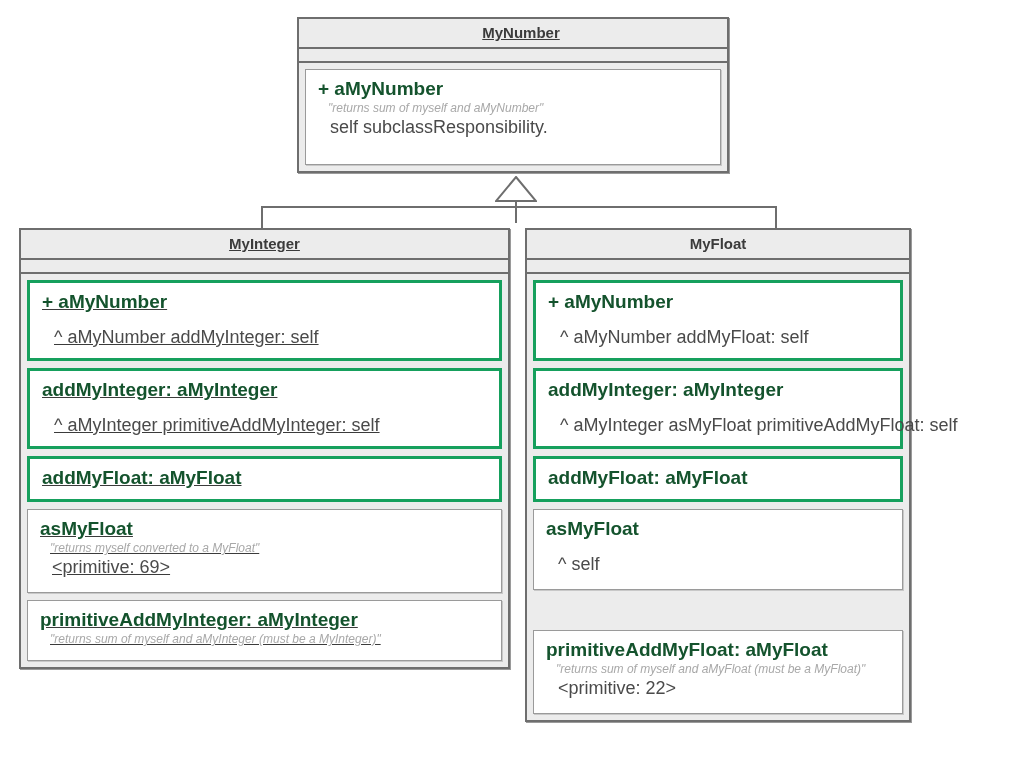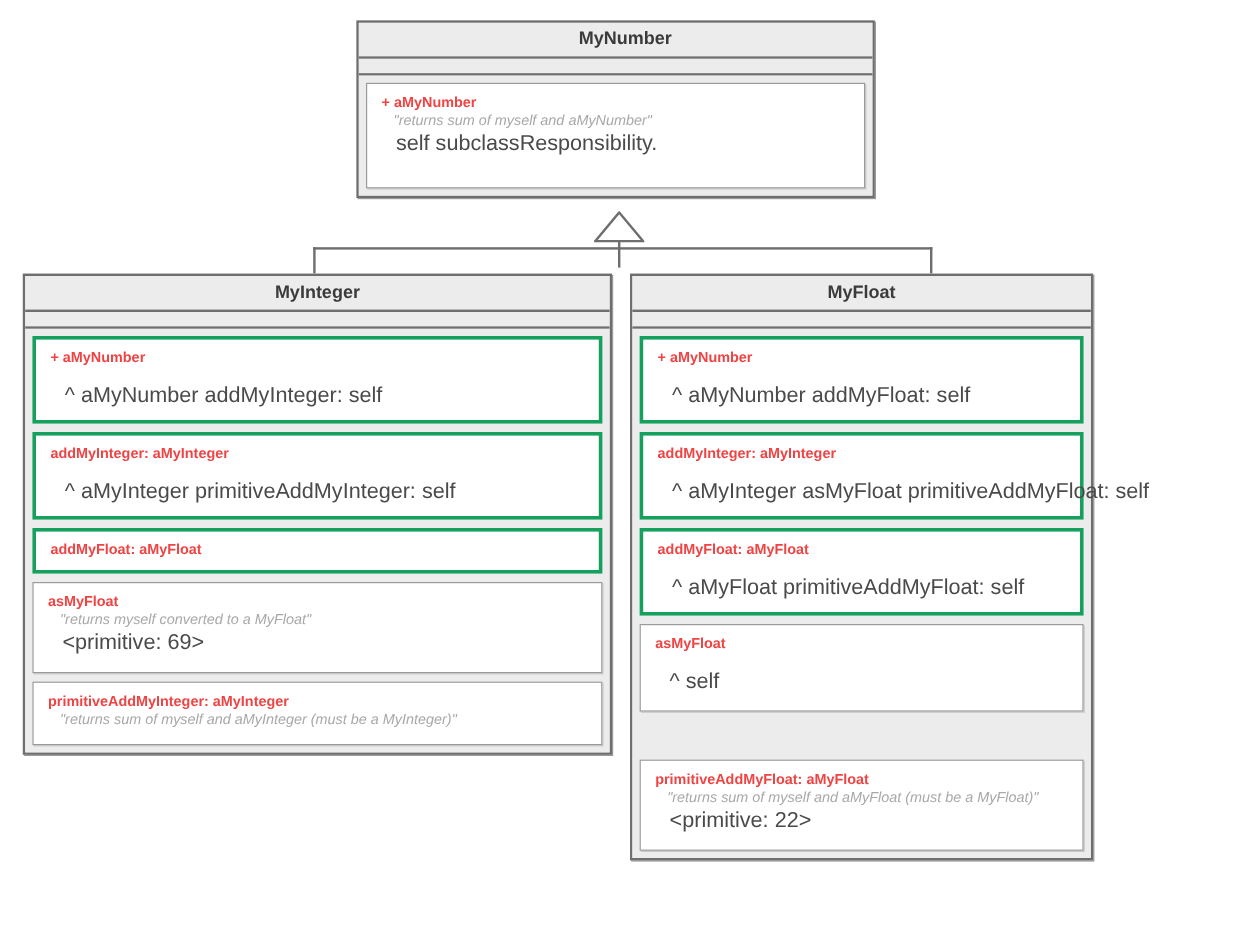--- a/index.html
+++ b/index.html
@@ -35,20 +35,21 @@
     height: 30px;
     line-height: 28px;
     text-align: center;
     font-weight: bold;
     font-size: 15px;
     color: #3b3b3b;
     background: #ececec;
     border-bottom: 2px solid #6e6e6e;
   }
   .uml-title.abstract {
+    text-decoration: underline;
     padding-left: 16px;
   }
   .uml-attrs {
     box-sizing: border-box;
     height: 14px;
     background: #ececec;
     border-bottom: 2px solid #6e6e6e;
   }
   .uml-methods {
     box-sizing: border-box;
@@ -67,22 +68,22 @@
   }
   .method:last-child { margin-bottom: 0; }
   .method.highlight {
     border: 3px solid #16a05d;
     box-shadow: none;
     padding: 8px 10px 10px 12px;
   }
 
   .m-sig {
     font-weight: bold;
-    font-size: 12px;
-    color: #ef4444;
+    font-size: 19px;
+    color: #14532d;
     white-space: pre;
   }
   .m-comment {
     font-style: italic;
     font-size: 12px;
     color: #a8a8a8;
     padding-left: 10px;
     margin-top: 1px;
     white-space: pre;
   }
@@ -130,21 +131,21 @@
     <div class="uml-attrs"></div>
     <div class="uml-methods">
       <div class="method" style="padding-bottom:26px;">
         <div class="m-sig">+ aMyNumber</div>
         <div class="m-comment">"returns sum of myself and aMyNumber"</div>
         <div class="m-body">self subclassResponsibility.</div>
       </div>
     </div>
   </div>
 
-  <div class="uml-class" style="left:19px; top:228px; width:491px;">
+  <div class="uml-class" style="left:19px; top:228px; width:491px;text-decoration:underline;">
     <div class="uml-title">MyInteger</div>
     <div class="uml-attrs"></div>
     <div class="uml-methods">
 
       <div class="method highlight">
         <div class="m-sig">+ aMyNumber</div>
         <div class="m-body spaced">^ aMyNumber addMyInteger: self</div>
       </div>
 
       <div class="method highlight">
@@ -180,21 +181,20 @@
         <div class="m-body spaced">^ aMyNumber addMyFloat: self</div>
       </div>
 
       <div class="method highlight">
         <div class="m-sig">addMyInteger: aMyInteger</div>
         <div class="m-body spaced">^ aMyInteger asMyFloat primitiveAddMyFloat: self</div>
       </div>
 
       <div class="method highlight">
         <div class="m-sig">addMyFloat: aMyFloat</div>
-        <div class="m-body spaced">^ aMyFloat primitiveAddMyFloat: self</div>
       </div>
 
       <div class="method" style="padding-bottom:14px;">
         <div class="m-sig">asMyFloat</div>
         <div class="m-body spaced">^ self</div>
       </div>
 
       <div class="method" style="padding-bottom:14px;margin-top:40px;">
         <div class="m-sig">primitiveAddMyFloat: aMyFloat</div>
         <div class="m-comment">"returns sum of myself and aMyFloat (must be a MyFloat)"</div>

